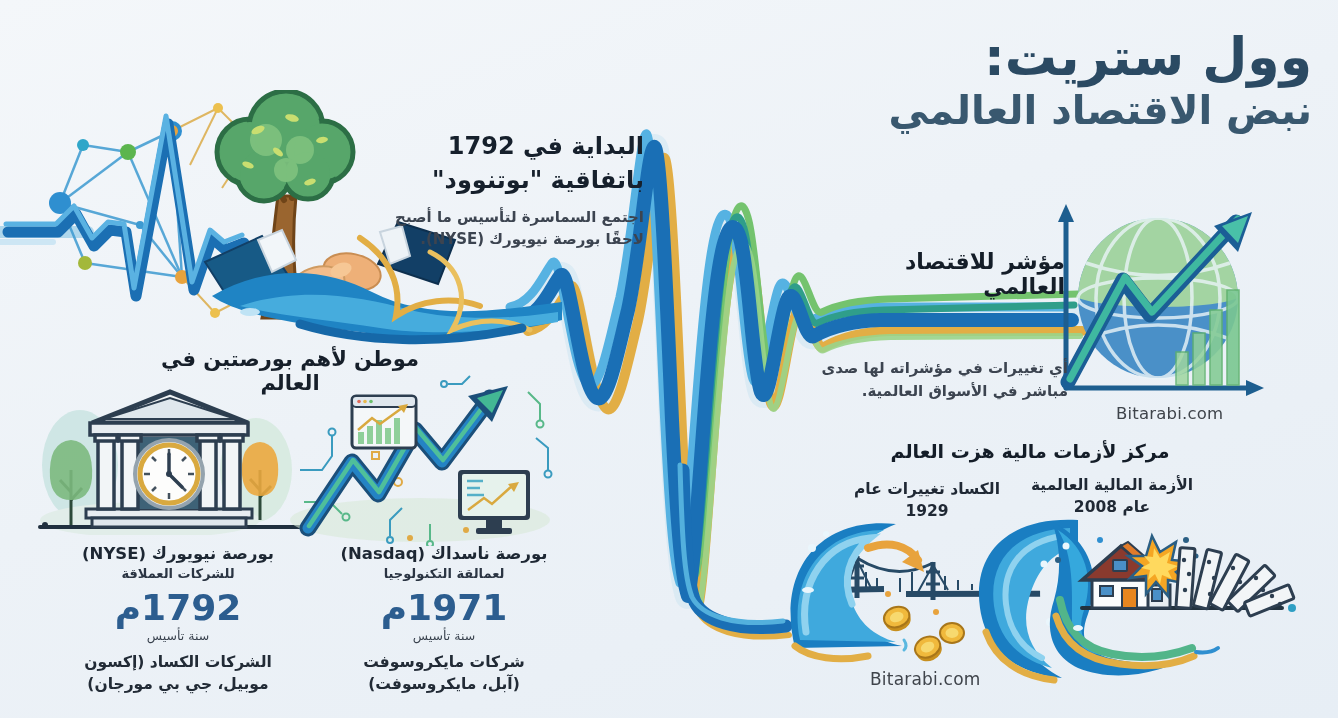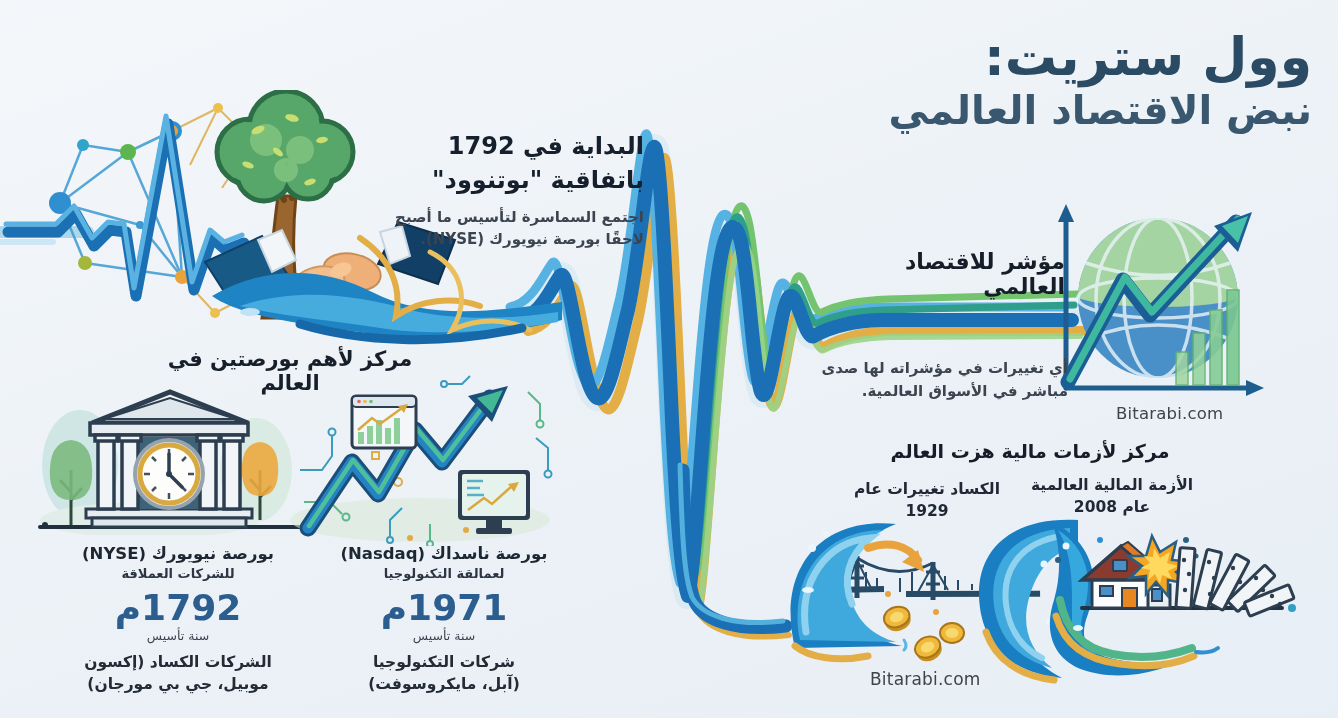--- a/index.html
+++ b/index.html
@@ -442,40 +442,40 @@
       <div>لاحقًا بورصة نيويورك (NYSE).</div>
     </div>
   </div>
 
   <div class="abs rtl blk-indicator-h">مؤشر للاقتصاد العالمي</div>
   <div class="abs rtl blk-indicator-b">
     <div>أي تغييرات في مؤشراته لها صدى</div>
     <div>مباشر في الأسواق العالمية.</div>
   </div>
 
-  <div class="abs rtl blk-exchanges-h">مركز لأهم بورصتين في العالم</div>
+  <div class="abs rtl blk-exchanges-h">موطن لأهم بورصتين في العالم</div>
 
   <div class="abs rtl exchange-card" style="left:54px;">
     <div class="name">بورصة نيويورك (NYSE)</div>
     <div class="sub">للشركات العملاقة</div>
     <div class="year">1792م</div>
     <div class="ylabel">سنة تأسيس</div>
     <div class="comp">
       <div>الشركات الكساد (إكسون</div>
       <div>موبيل، جي بي مورجان)</div>
     </div>
   </div>
 
   <div class="abs rtl exchange-card" style="left:320px;">
     <div class="name">بورصة ناسداك (Nasdaq)</div>
     <div class="sub">لعمالقة التكنولوجيا</div>
     <div class="year">1971م</div>
     <div class="ylabel">سنة تأسيس</div>
     <div class="comp">
-      <div>شركات التكنولوجيا</div>
+      <div>شركات مايكروسوفت</div>
       <div>(آبل، مايكروسوفت)</div>
     </div>
   </div>
 
   <div class="abs rtl blk-crises-h">مركز لأزمات مالية هزت العالم</div>
 
   <div class="abs rtl crisis-label" style="left:843px;top:478px;width:168px;">
     <div>الكساد تغييرات عام</div>
     <div>1929</div>
   </div>

